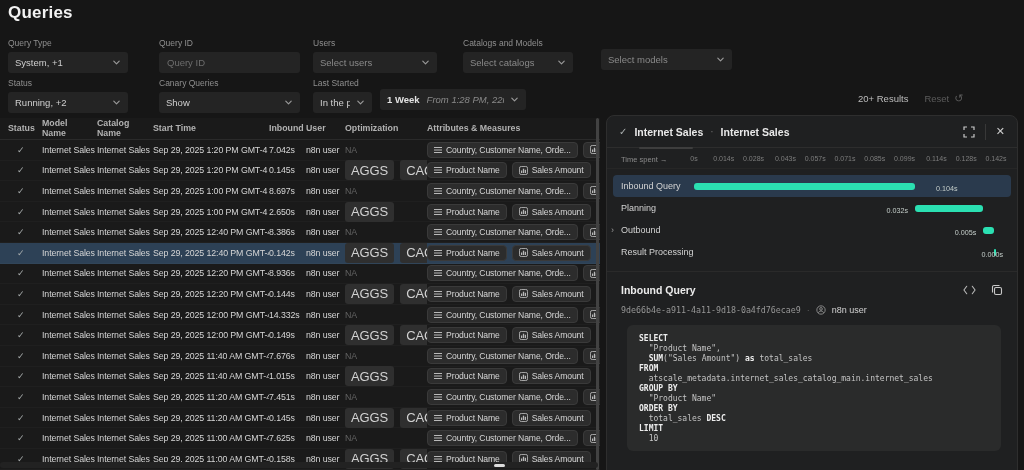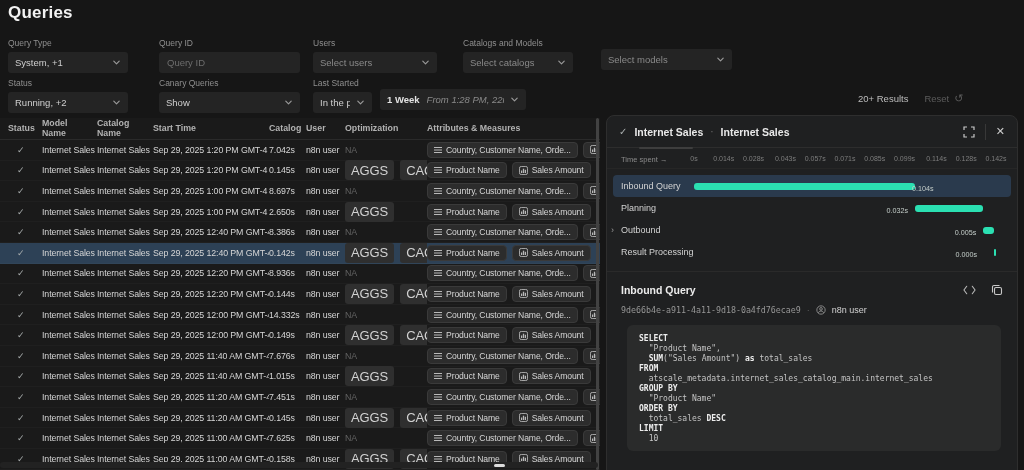--- a/index.html
+++ b/index.html
@@ -197,21 +197,21 @@
       <span class="reset-ic">↺</span>
     </div>
   </div>
 
   <div class="table">
     <div class="thead">
         <div>Status</div>
         <div>Model Name</div>
         <div>Catalog Name</div>
         <div>Start Time</div>
-        <div>Catalog</div>
+        <div>Inbound</div>
         <div>User</div>
         <div>Optimization</div>
         <div>Attributes &amp; Measures</div>
       </div>
     <div class="tbody">
   <div class="trow">
     <div class="td"><span class="check">✓</span></div>
     <div class="td">Internet Sales</div>
     <div class="td">Internet Sales</div>
     <div class="td">Sep 29, 2025 1:20 PM GMT-4</div>
@@ -785,37 +785,37 @@
         <span class="tick" style="left: 267.775px;">0.085s</span>
         <span class="tick" style="left: 297.549px;">0.099s</span>
         <span class="tick" style="left: 329.451px;">0.114s</span>
         <span class="tick" style="left: 359.225px;">0.128s</span>
         <span class="tick" style="left: 389px;">0.142s</span>
       </div>
     <div class="trows">
         <div class="tlrow selected">
           <span class="tlabel">Inbound Query</span>
           <span class="tlbar" style="left:81px;width:221.1830985915493px"></span>
-          <span class="tlval" style="left:299px">0.104s</span>
+          <span class="tlval" style="left:323px">0.104s</span>
         </div>
         <div class="tlrow">
           <span class="tlabel">Planning</span>
           <span class="tlbar" style="left:302.1830985915493px;width:68.05633802816902px"></span>
           <span class="tlval" style="right:102.81690140845069px">0.032s</span>
         </div>
         <div class="tlrow">
           <span class="caret">›</span>
           <span class="tlabel">Outbound</span>
           <span class="tlbar" style="left:370.23943661971833px;width:10.63380281690141px"></span>
           <span class="tlval" style="right:34.76056338028167px">0.005s</span>
         </div>
         <div class="tlrow">
           <span class="tlabel">Result Processing</span>
           <span class="tlbar" style="left:380.8732394366197px;width:2.5px"></span>
-          <span class="tlval" style="right:34px">0.000s</span>
+          <span class="tlval" style="right:8px">0.000s</span>
         </div>
       </div>
     <div class="pdivider"></div>
 
     <div class="section-head">
       <span class="ptitle">Inbound Query</span>
       <span class="sec-icons">
         <span class="icbtn">
             <svg width="13" height="10" viewBox="0 0 14 10">
               <path d="M4 1 L1 5 L4 9 M10 1 L13 5 L10 9" stroke="#b9b9b9" fill="none" stroke-width="1.2" stroke-linecap="round" stroke-linejoin="round"></path>

